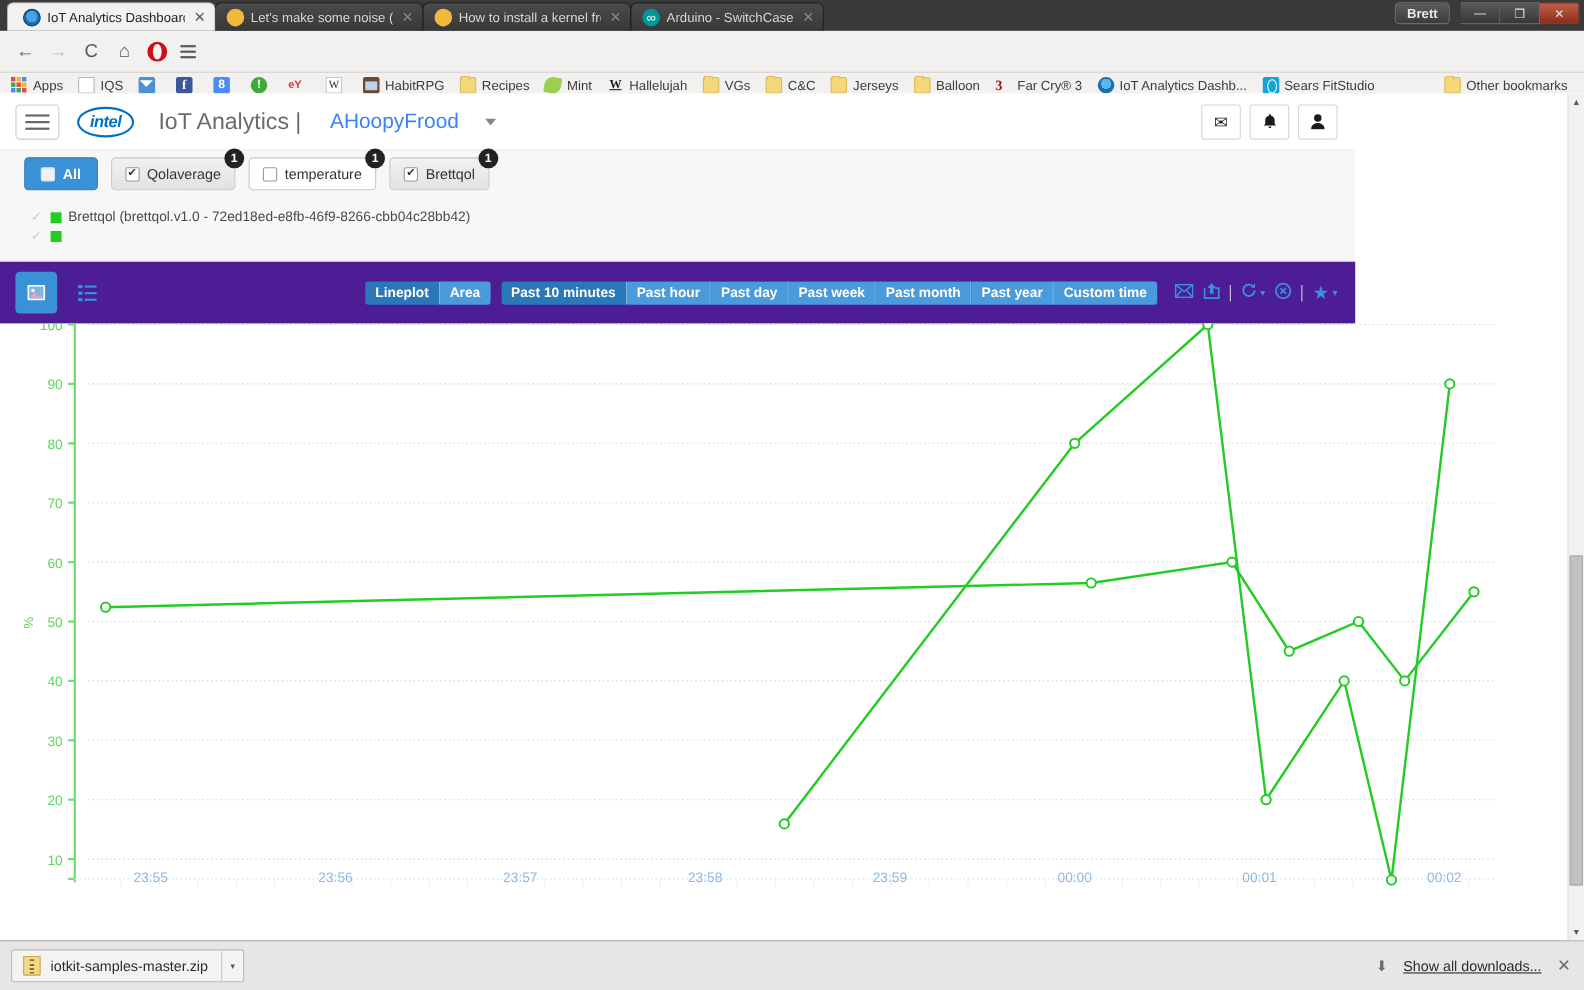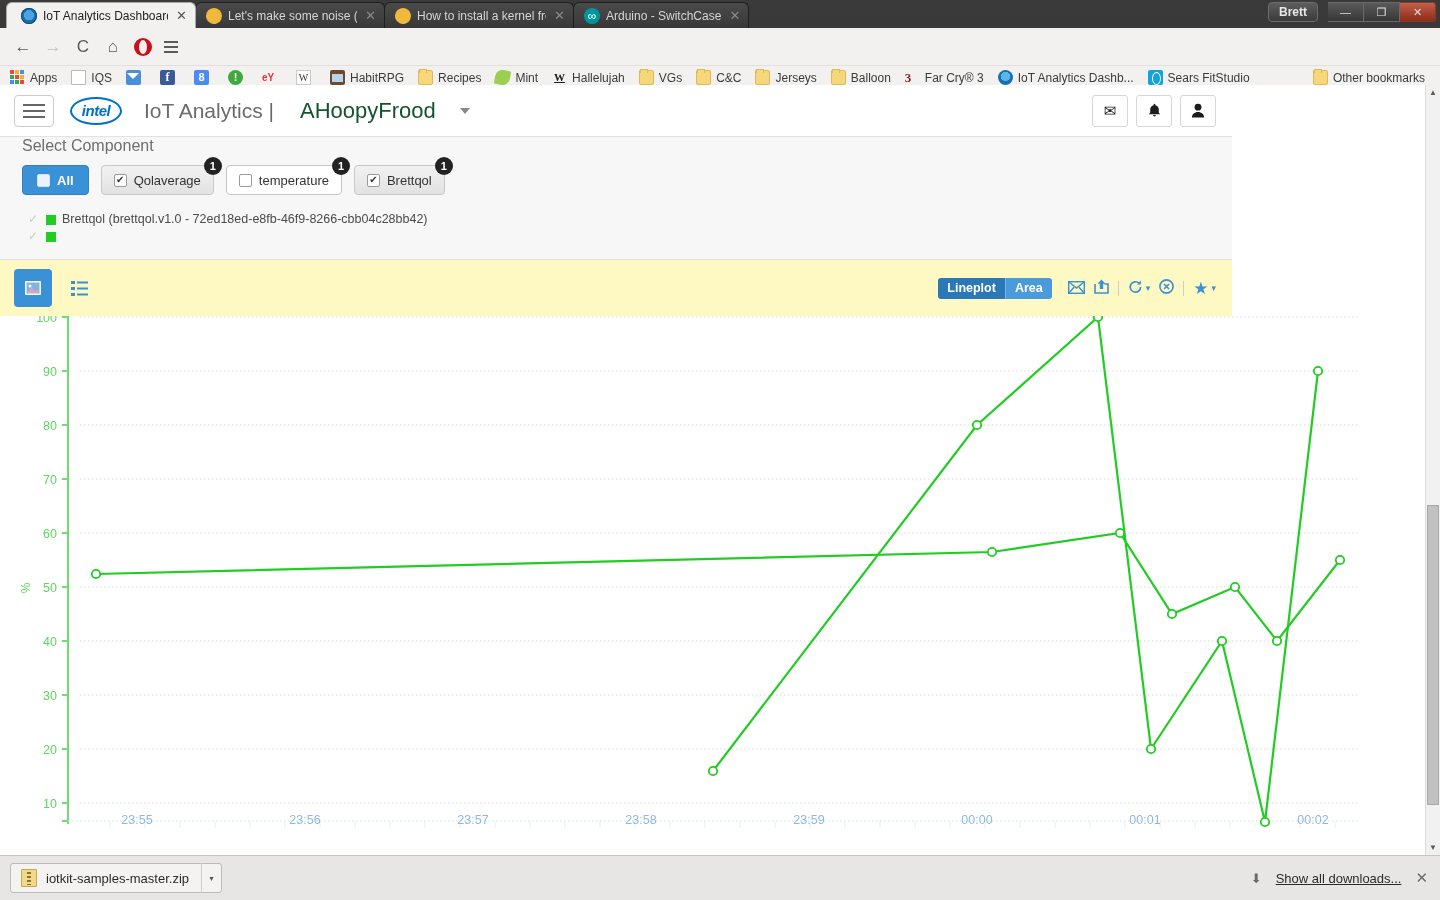--- a/index.html
+++ b/index.html
@@ -202,21 +202,21 @@
     margin-left: 16px;
     width: 52px; height: 28px;
     border: 2px solid #0071c5; border-radius: 50%;
     color: #0071c5; font-size: 15px; font-style: italic; font-weight: bold;
     display:flex; align-items:center; justify-content:center;
     letter-spacing: -0.5px;
   }
   .brand {
     margin-left: 22px; font-size: 21px; color: #6b6b6b; font-weight: 300;
   }
-  .accountname { margin-left: 26px; font-size: 22px; color: #14532d; font-weight: 300; }
+  .accountname { margin-left: 26px; font-size: 19px; color: #3b82f6; font-weight: 300; }
   .caret-dn {
     margin-left: 24px; width: 0; height: 0;
     border-left: 5px solid transparent; border-right: 5px solid transparent;
     border-top: 6px solid #888;
   }
   .nav-right { position: absolute; right: 16px; display: flex; gap: 8px; }
   .nav-icon-btn {
     width: 36px; height: 32px; border: 1px solid #d6d6d6; border-radius: 3px;
     background: #fff; display:flex; align-items:center; justify-content:center;
     font-size: 15px; color: #1c1c1c;
@@ -265,21 +265,21 @@
   .devrow {
     display: flex; align-items: center; gap: 6px;
     font-size: 12.5px; color: #4a4a4a; line-height: 17px; padding-left: 6px;
   }
   .tick { color: #b9d7b9; font-size: 12px; width: 12px; }
   .swatch { width: 10px; height: 10px; background: #22cc22; display:inline-block; }
 
   
   .chart-toolbar {
     height: 56px; display: flex; align-items: center;
-    padding: 0 14px; position: relative; background: #fef9c3;
+    padding: 0 14px; position: relative; background: #4c1d95;
   }
   .view-btn {
     width: 38px; height: 38px; border-radius: 4px;
     display: flex; align-items: center; justify-content: center;
     background: #3a91d6; color: #fff; font-size: 17px;
   }
   .list-btn {
     width: 34px; height: 34px; margin-left: 10px;
     display: flex; align-items: center; justify-content: center;
     color: #3a91d6; font-size: 18px;
@@ -501,21 +501,20 @@
           <div class="nav-icon-btn">
             <svg width="14" height="15" viewBox="0 0 14 15">
                 <circle cx="7" cy="4.2" r="3.4" fill="#1c1c1c"></circle>
                 <path d="M0.9 14.5c0-3.4 2.7-5.6 6.1-5.6s6.1 2.2 6.1 5.6z" fill="#1c1c1c"></path>
               </svg>
           </div>
         </div>
       </div>
 
       <div class="select-panel">
-        <div class="select-title">Select Component</div>
         <div class="chips">
           <div class="chip all">
             <span class="cbx"></span>
             <span>All</span>
           </div>
           <div class="chip on">
             <span class="cbx">✔</span>
             <span>Qolaverage</span>
             <span class="badge">1</span>
           </div>
@@ -560,20 +559,29 @@
               <rect x="6" y="6.5" width="11" height="2" fill="#3a91d6"></rect>
             <rect x="0" y="12" width="4" height="3" fill="#3a91d6"></rect>
               <rect x="6" y="12.5" width="11" height="2" fill="#3a91d6"></rect>
           </svg>
         </div>
 
         <div class="tb-right">
           <div class="btn-group">
             <div class="tbtn sel">Lineplot</div>
             <div class="tbtn">Area</div>
+          </div>
+          <div class="btn-group">
+            <div class="tbtn sel">Past 10 minutes</div>
+            <div class="tbtn">Past hour</div>
+            <div class="tbtn">Past day</div>
+            <div class="tbtn">Past week</div>
+            <div class="tbtn">Past month</div>
+            <div class="tbtn">Past year</div>
+            <div class="tbtn">Custom time</div>
           </div>
           <div class="tb-icons">
             <span>
               <svg width="17" height="13" viewBox="0 0 17 13">
                   <rect x="0.7" y="0.7" width="15.6" height="11.6" fill="none" stroke="#3a91d6" stroke-width="1.4"></rect>
                   <path d="M0.7 0.7 L8.5 7 L16.3 0.7" fill="none" stroke="#3a91d6" stroke-width="1.4"></path>
                   <path d="M0.7 12.3 L6 6.3 M16.3 12.3 L11 6.3" stroke="#3a91d6" stroke-width="1.4"></path>
                 </svg>
             </span>
             <span>

